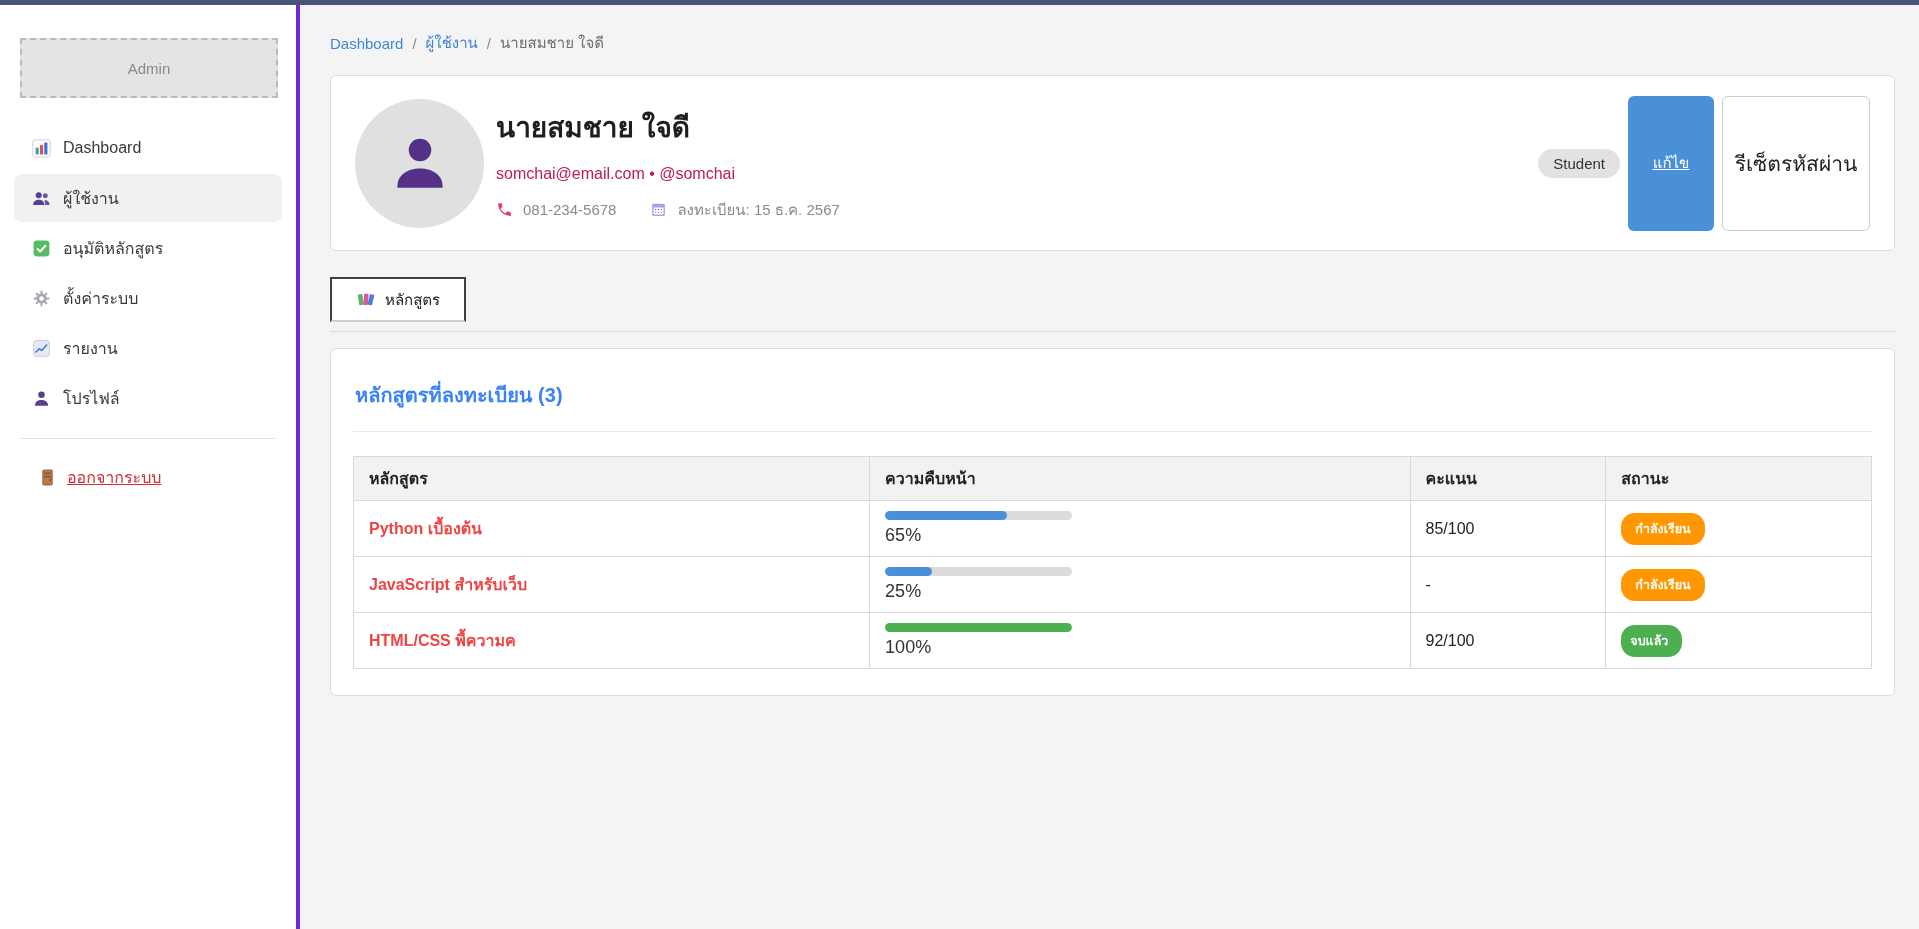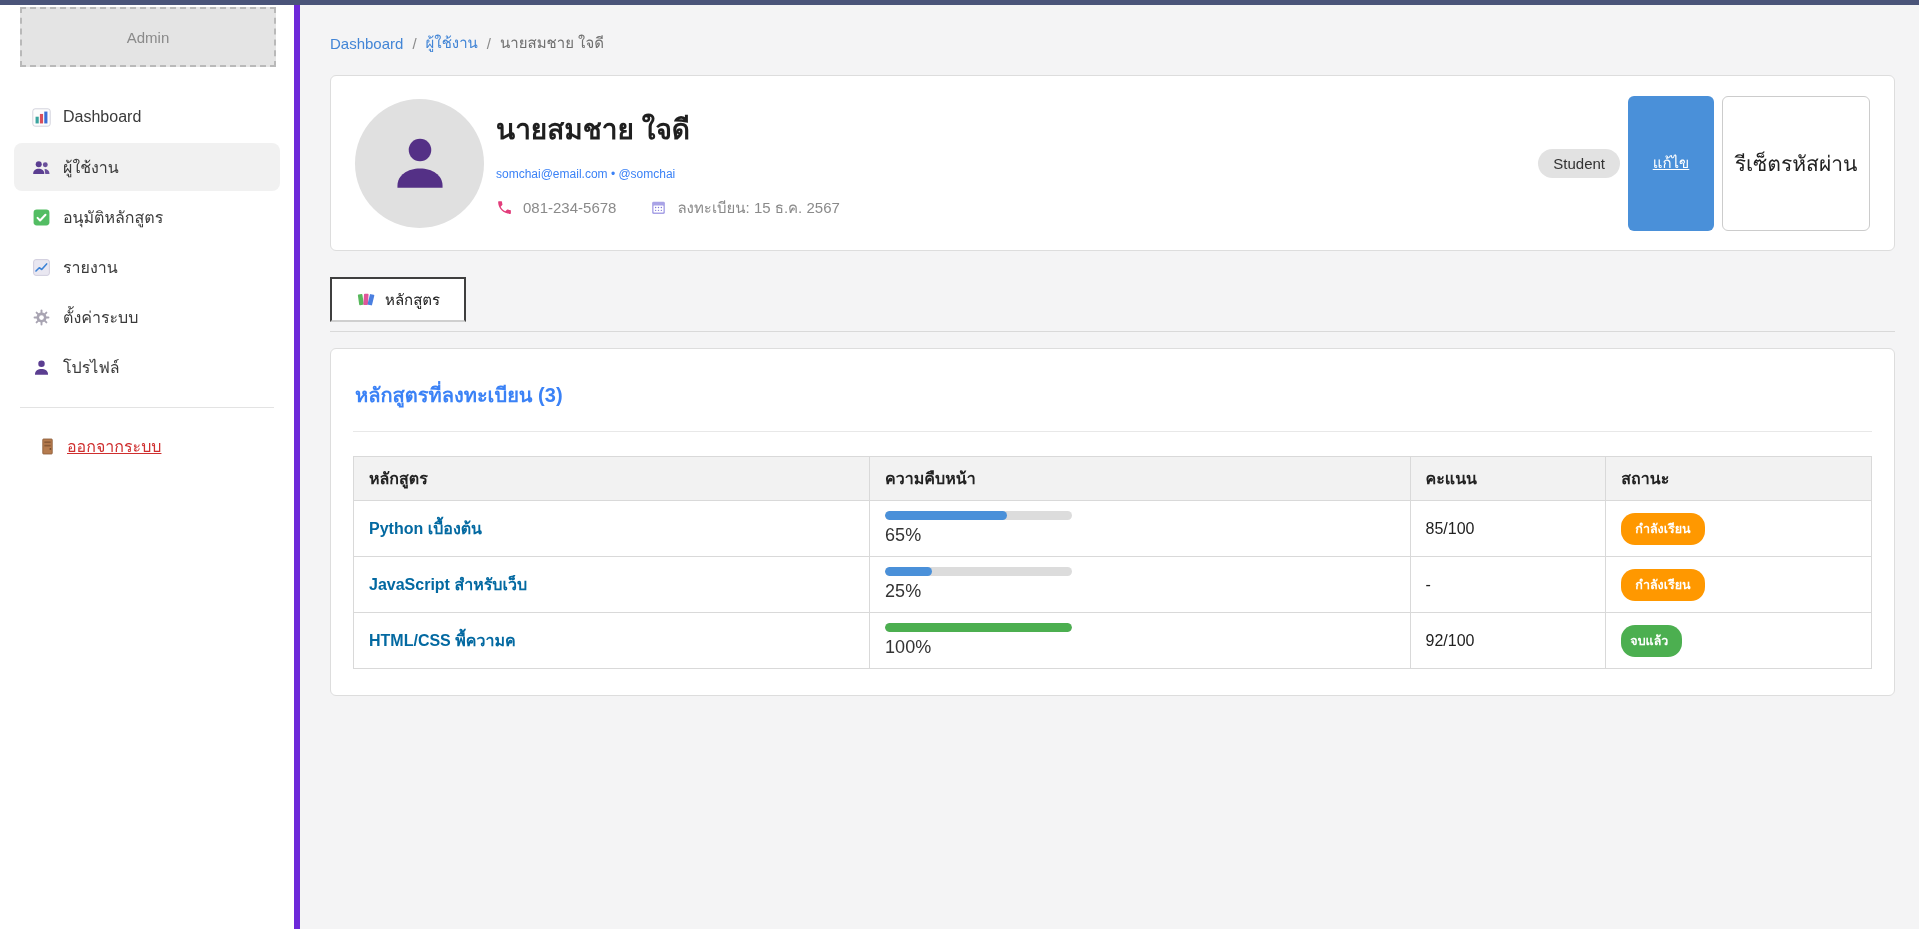--- a/index.html
+++ b/index.html
@@ -9,21 +9,21 @@
     background: #f4f4f5;
     color: #333;
     overflow: hidden;
   }
   .topbar { height: 5px; width: 100%; }
   .layout { display: flex; height: 924px; }
 
   
   .sidebar {
     width: 300px; min-width: 300px; background: #fff;
-    border-right: 6px solid #6d28d9; padding: 2px 14px 0 14px;
+    border-right: 4px solid #6d28d9; padding: 33px 14px 0 14px;
   }
   .logo-box {
     height: 60px; margin: 0 4px 26px 6px;
     background: #e4e4e4; border: 2px dashed #b9b9b9;
     display: flex; align-items: center; justify-content: center;
     color: #8a8a8a; font-size: 15px;
   }
   .nav-item {
     display: flex; align-items: center; gap: 12px;
     height: 48px; padding: 0 18px; margin: 2px 0;
@@ -47,21 +47,21 @@
   .profile-card {
     margin-top: 20px; background: #fff; border: 1px solid #ddd; border-radius: 6px;
     padding: 20px 24px; display: flex; align-items: center; height: 176px;
   }
   .avatar {
     width: 129px; height: 129px; border-radius: 50%; background: #e0e0e0;
     display: flex; align-items: center; justify-content: center; flex: 0 0 129px;
   }
   .profile-info { margin-left: 12px; flex: 1; }
   .profile-name { font-size: 28px; font-weight: bold; color: #1f1f1f; }
-  .profile-email { margin-top: 16px; font-size: 12px; color: #3b82f6; }
+  .profile-email { margin-top: 16px; font-size: 16px; color: #be185d; }
   .profile-contact { margin-top: 15px; font-size: 15px; color: #8a8a8a; display: flex; align-items: center; gap: 10px; }
   .profile-contact .spacer { width: 14px; }
   .role-badge {
     background: #e2e2e2; color: #333; font-size: 15px;
     padding: 6px 15px; border-radius: 15px; margin-right: 8px; white-space: nowrap;
   }
   .profile-actions { display: flex; align-items: center; }
   .btn-edit {
     width: 86px; height: 135px; border: none; border-radius: 6px; color: #fff;
     font-size: 15px; text-decoration: underline; cursor: pointer; margin-right: 8px;
@@ -89,21 +89,21 @@
   .card-title { font-size: 20px; font-weight: bold; color: #3b82f6; padding: 8px 2px 0 2px; }
   .card-divider { border: none; border-top: 1px solid #e8e8e8; margin: 20px 0 24px 0; }
   table.courses { width: 100%; border-collapse: collapse; }
   .courses th, .courses td { border: 1px solid #d9d9d9; text-align: left; vertical-align: middle; }
   .courses th { background: #f2f2f2; font-size: 16px; font-weight: bold; color: #222; padding: 9px 15px; }
   .courses td { padding: 10px 15px; height: 56px; }
   .col-course  { width: 34%; }
   .col-progress{ width: 35.6%; }
   .col-score   { width: 12.9%; }
   .col-status  { width: 17.5%; }
-  .course-name { font-size: 16px; font-weight: bold; color: #0369a1; }
+  .course-name { font-size: 16px; font-weight: bold; color: #ef4444; }
   .score-cell { font-size: 16px; color: #222; }
   .progress-track { width: 187px; height: 9px; background: #dcdcdc; border-radius: 5px; overflow: hidden; }
   .progress-fill { height: 100%; border-radius: 5px; }
   .progress-label { font-size: 18px; color: #333; margin-top: 5px; }
   .status-badge {
     display: inline-block; color: #fff; font-size: 12.5px; font-weight: bold;
     padding: 6px 14px; border-radius: 14px;
   }
 </style>
 </head>
@@ -143,46 +143,46 @@
     </div>
 
     <div class="nav-item">
       <span class="ico">
         <svg viewBox="0 0 24 24" width="19" height="19">
             <rect x="2" y="2" width="20" height="20" rx="4" fill="#53bd63"></rect>
             <path d="M7 12.5l3.2 3.2L17 8.5" stroke="#fff" stroke-width="2.6" fill="none" stroke-linecap="round" stroke-linejoin="round"></path>
           </svg>
       </span>
       <span>อนุมัติหลักสูตร</span>
-    </div>
-
-    <div class="nav-item">
-      <span class="ico">
-        <svg viewBox="0 0 24 24" width="19" height="19">
-            <rect x="2" y="2" width="20" height="20" rx="3" fill="#e9e7f1" stroke="#c9c5d8"></rect>
-            <path d="M5 16.5l4.2-4.2 3 2.2 6.3-7" stroke="#3b82d6" stroke-width="2" fill="none" stroke-linecap="round" stroke-linejoin="round"></path>
-          </svg>
-      </span>
-      <span>รายงาน</span>
     </div>
 
     <div class="nav-item">
       <span class="ico">
         <svg viewBox="0 0 24 24" width="19" height="19">
             <g fill="#a8a4b2">
               <rect x="10.8" y="2" width="2.4" height="20" rx="1.2"></rect>
               <rect x="10.8" y="2" width="2.4" height="20" rx="1.2" transform="rotate(45 12 12)"></rect>
               <rect x="10.8" y="2" width="2.4" height="20" rx="1.2" transform="rotate(90 12 12)"></rect>
               <rect x="10.8" y="2" width="2.4" height="20" rx="1.2" transform="rotate(135 12 12)"></rect>
               <circle cx="12" cy="12" r="6.3"></circle>
             </g>
             <circle cx="12" cy="12" r="3" fill="#fff"></circle>
           </svg>
       </span>
       <span>ตั้งค่าระบบ</span>
+    </div>
+
+    <div class="nav-item">
+      <span class="ico">
+        <svg viewBox="0 0 24 24" width="19" height="19">
+            <rect x="2" y="2" width="20" height="20" rx="3" fill="#e9e7f1" stroke="#c9c5d8"></rect>
+            <path d="M5 16.5l4.2-4.2 3 2.2 6.3-7" stroke="#3b82d6" stroke-width="2" fill="none" stroke-linecap="round" stroke-linejoin="round"></path>
+          </svg>
+      </span>
+      <span>รายงาน</span>
     </div>
 
     <div class="nav-item">
       <span class="ico">
         <svg viewBox="0 0 24 24" width="19" height="19" fill="#5b3e91">
             <circle cx="12" cy="7.3" r="4.1"></circle>
             <path d="M3.8 20.3c0-3.9 3.7-6.3 8.2-6.3s8.2 2.4 8.2 6.3v.7H3.8z"></path>
           </svg>
       </span>
       <span>โปรไฟล์</span>

